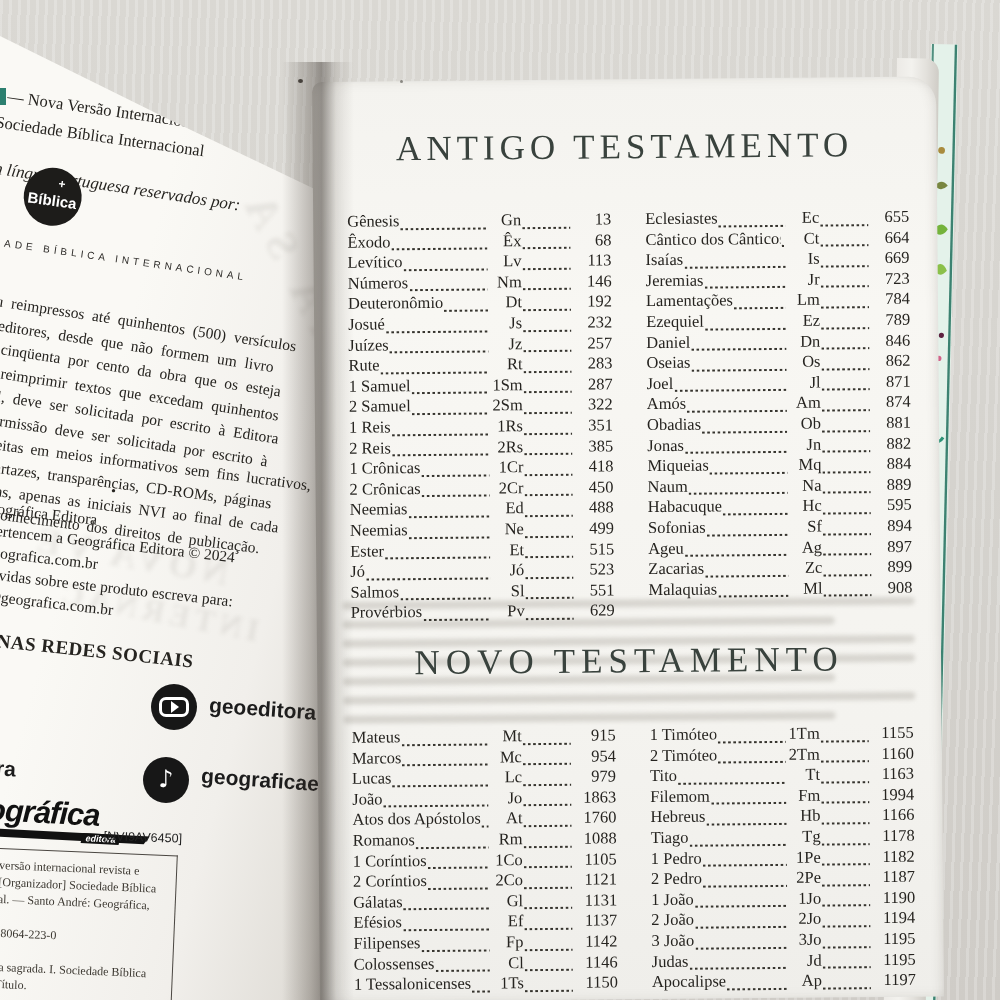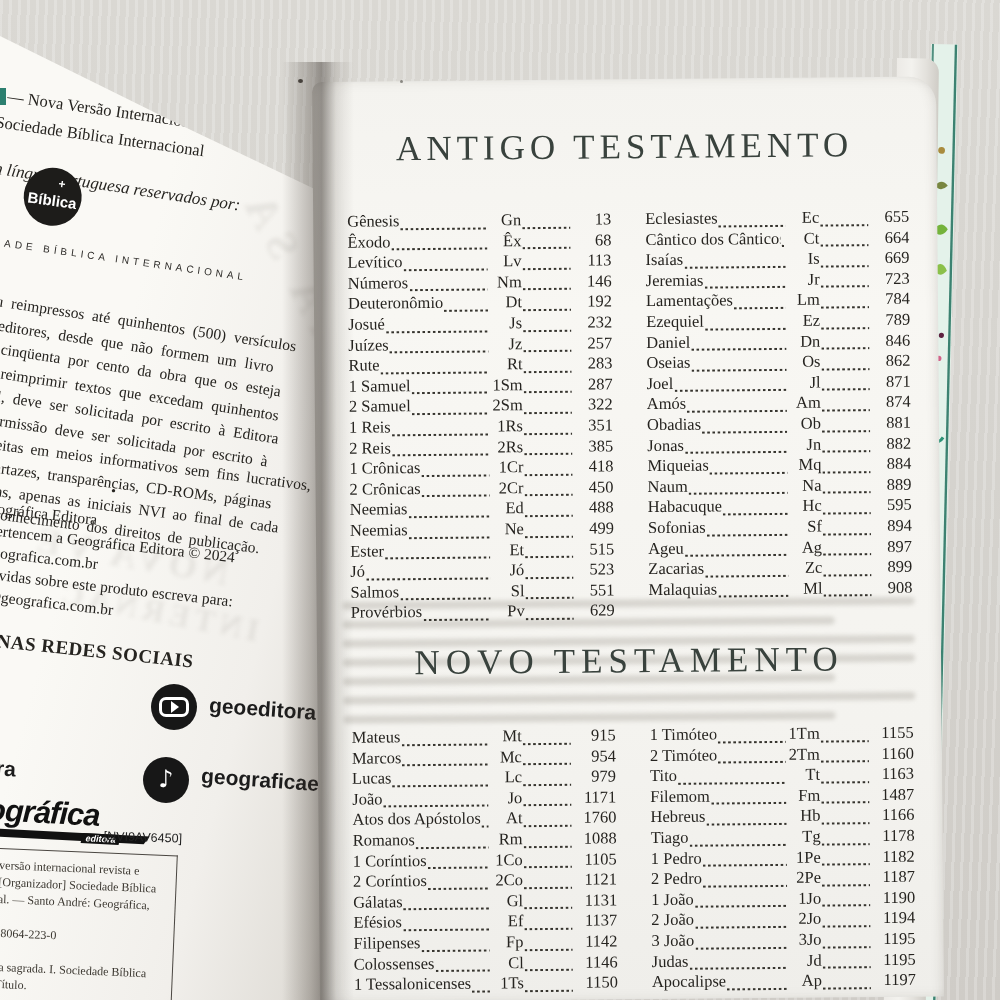--- a/index.html
+++ b/index.html
@@ -575,21 +575,21 @@
             <span class="bk-abbr">Lc</span>
             <span class="leader leader2"></span>
             <span class="bk-page">979</span>
           </div>
 
           <div class="toc-row">
             <span class="bk-name">João</span>
             <span class="leader"></span>
             <span class="bk-abbr">Jo</span>
             <span class="leader leader2"></span>
-            <span class="bk-page">1171</span>
+            <span class="bk-page">1863</span>
           </div>
 
           <div class="toc-row">
             <span class="bk-name">Atos dos Apóstolos</span>
             <span class="leader"></span>
             <span class="bk-abbr">At</span>
             <span class="leader leader2"></span>
             <span class="bk-page">1760</span>
           </div>
 
@@ -681,21 +681,21 @@
             <span class="bk-abbr">Tt</span>
             <span class="leader leader2"></span>
             <span class="bk-page">1163</span>
           </div>
 
           <div class="toc-row">
             <span class="bk-name">Filemom</span>
             <span class="leader"></span>
             <span class="bk-abbr">Fm</span>
             <span class="leader leader2"></span>
-            <span class="bk-page">1487</span>
+            <span class="bk-page">1994</span>
           </div>
 
           <div class="toc-row">
             <span class="bk-name">Hebreus</span>
             <span class="leader"></span>
             <span class="bk-abbr">Hb</span>
             <span class="leader leader2"></span>
             <span class="bk-page">1166</span>
           </div>
 

